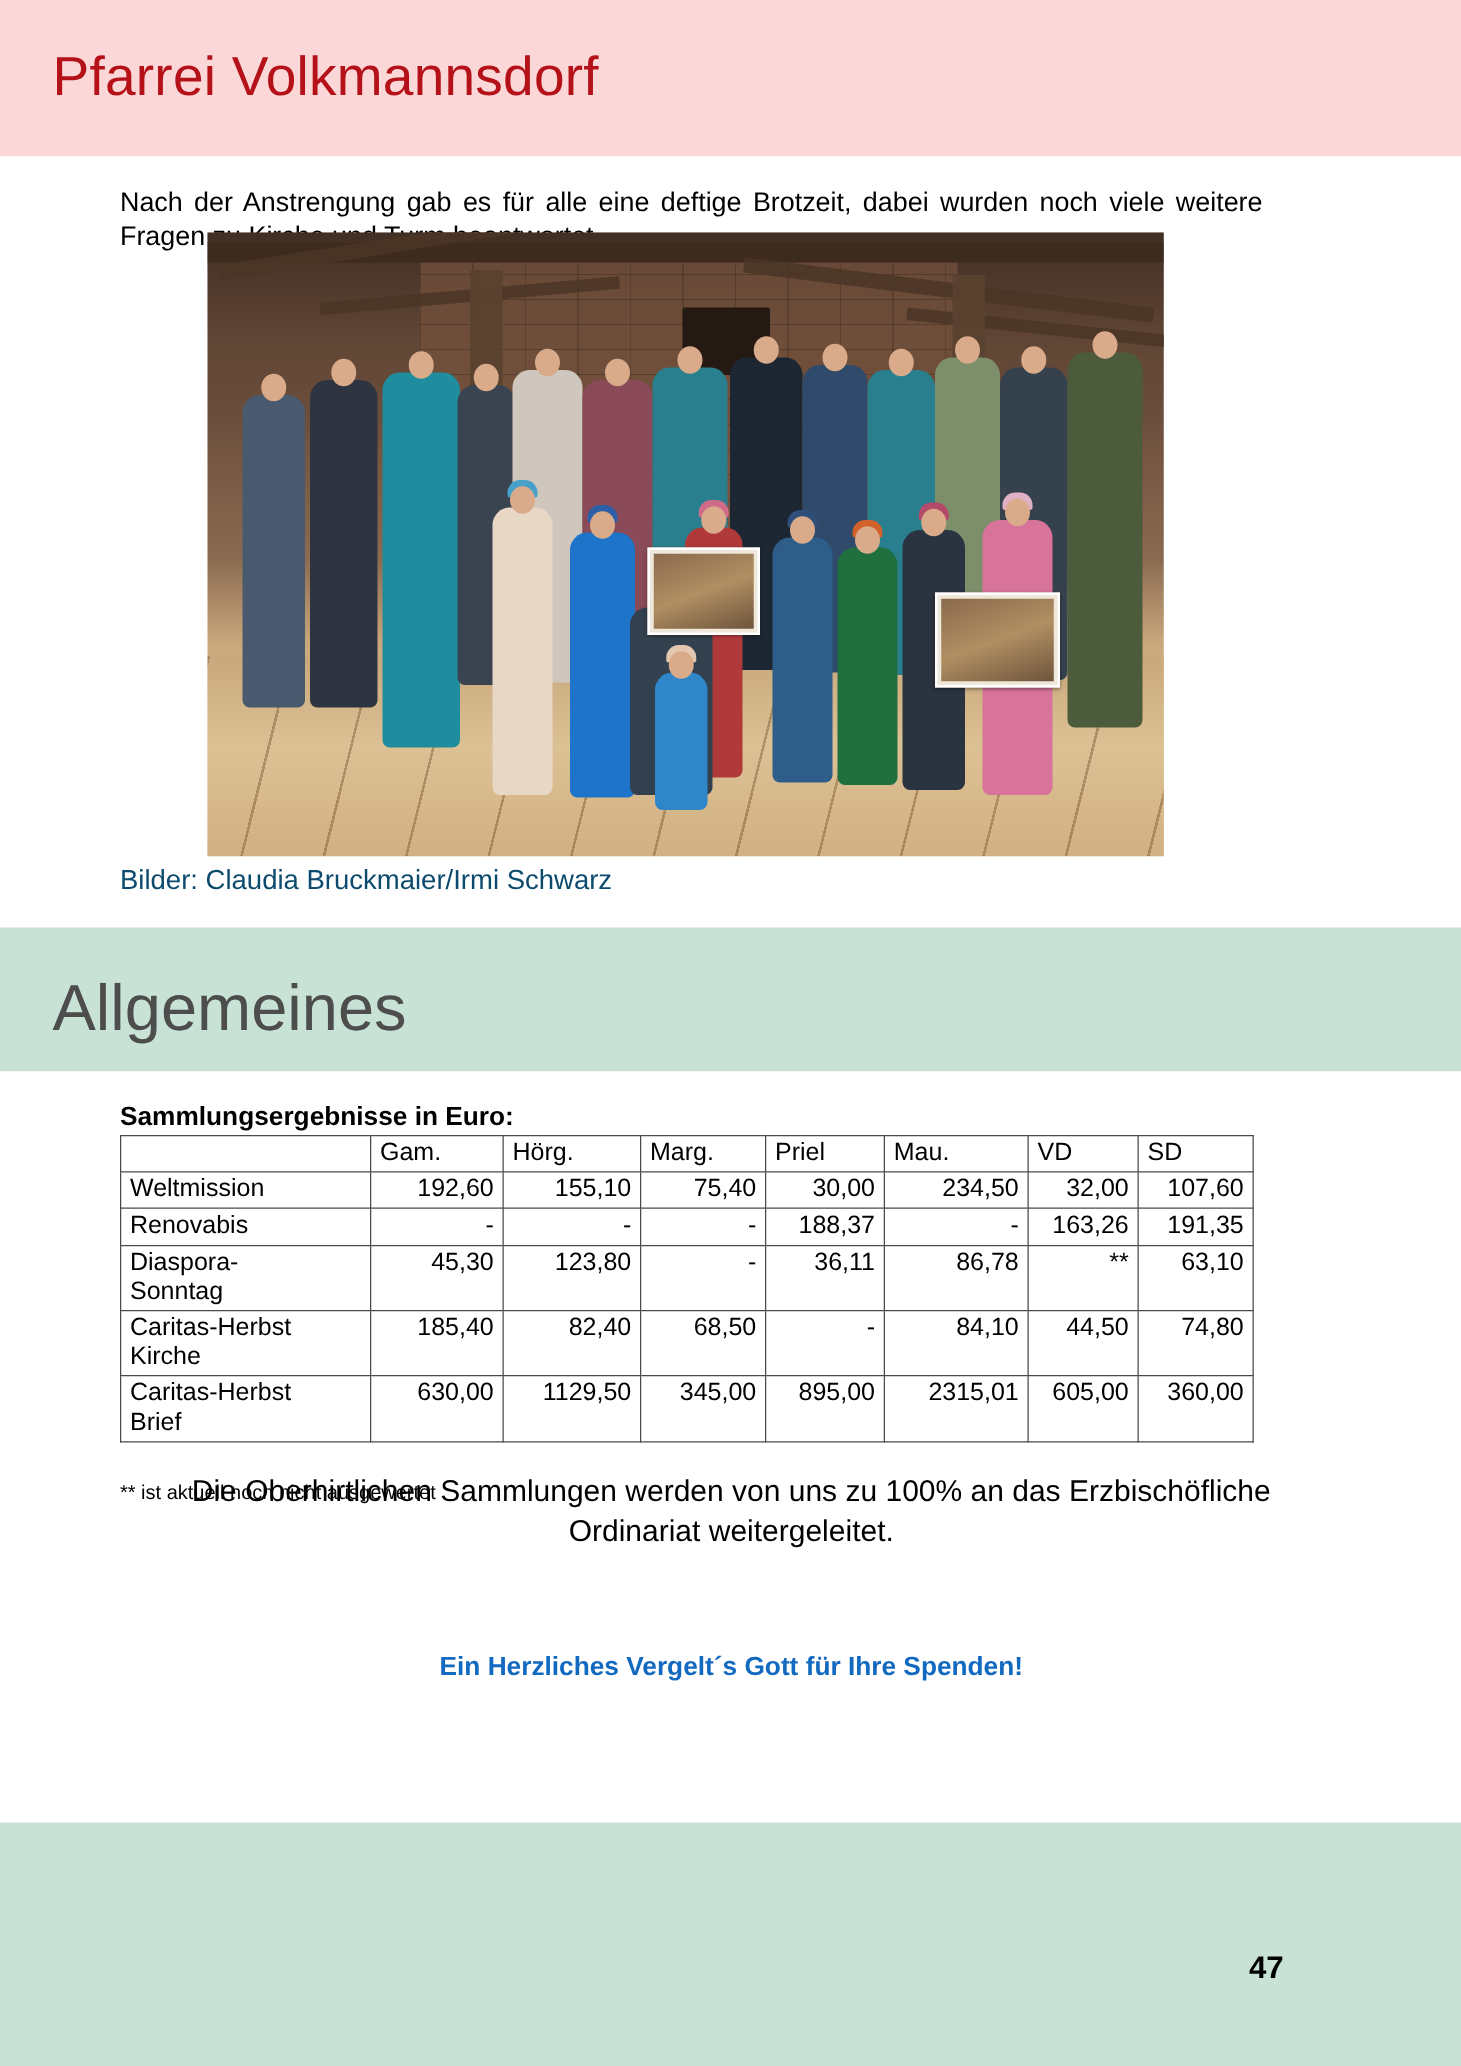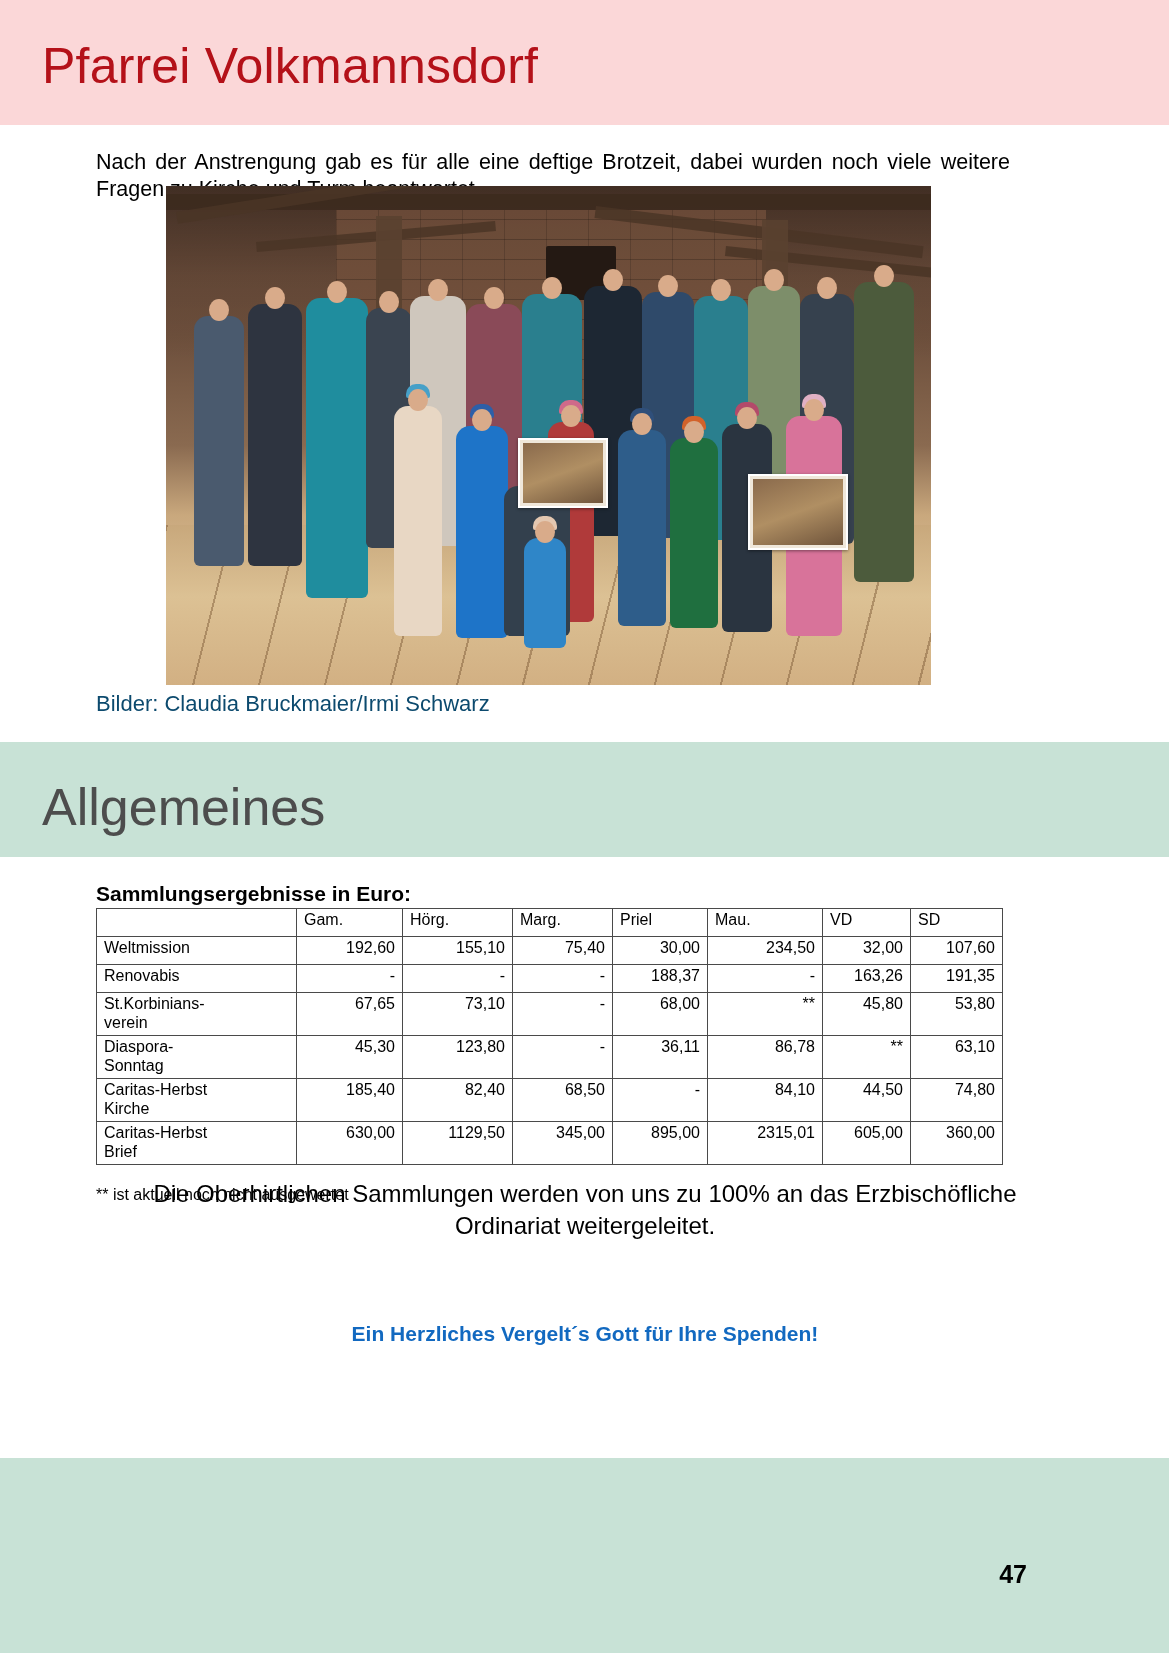--- a/index.html
+++ b/index.html
@@ -27,21 +27,21 @@
     left: 0;
     top: 0;
     width: 1169px;
     height: 125px;
     background: #fbd7d8;
   }
   .banner-top-title {
     position: absolute;
     left: 42px;
     top: 37px;
-    font-size: 50px;
+    font-size: 44px;
     font-weight: 400;
     color: #b41119;
     letter-spacing: 0.2px;
     white-space: nowrap;
   }
 
   
   .intro {
     position: absolute;
     left: 96px;
@@ -196,21 +196,21 @@
     color: #000;
     white-space: nowrap;
   }
   table.results {
     position: absolute;
     left: 96px;
     top: 908px;
     width: 878px;
     border-collapse: collapse;
     table-layout: fixed;
-    font-size: 16px;
+    font-size: 20px;
   }
   table.results th,
   table.results td {
     border: 1px solid #4a4a4a;
     padding: 2px 7px 3px 7px;
     vertical-align: top;
     font-weight: normal;
     line-height: 1.16;
     height: 28px;
     box-sizing: border-box;
@@ -421,30 +421,20 @@
         <td class="label">Renovabis</td>
         <td class="num">-</td>
         <td class="num">-</td>
         <td class="num">-</td>
         <td class="num">188,37</td>
         <td class="num">-</td>
         <td class="num">163,26</td>
         <td class="num">191,35</td>
       </tr>
       <tr class="row-tall">
-        <td class="label">St.Korbinians-<br>verein</td>
-        <td class="num">67,65</td>
-        <td class="num">73,10</td>
-        <td class="num">-</td>
-        <td class="num">68,00</td>
-        <td class="num">**</td>
-        <td class="num">45,80</td>
-        <td class="num">53,80</td>
-      </tr>
-      <tr class="row-tall">
         <td class="label">Diaspora-<br>Sonntag</td>
         <td class="num">45,30</td>
         <td class="num">123,80</td>
         <td class="num">-</td>
         <td class="num">36,11</td>
         <td class="num">86,78</td>
         <td class="num">**</td>
         <td class="num">63,10</td>
       </tr>
       <tr class="row-tall">

